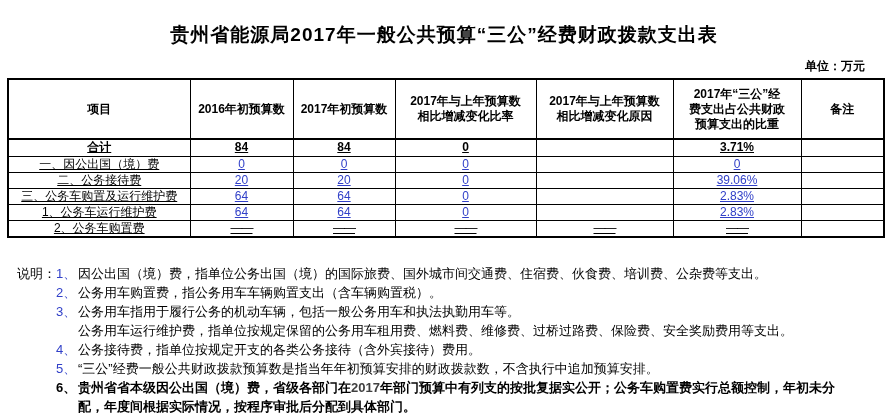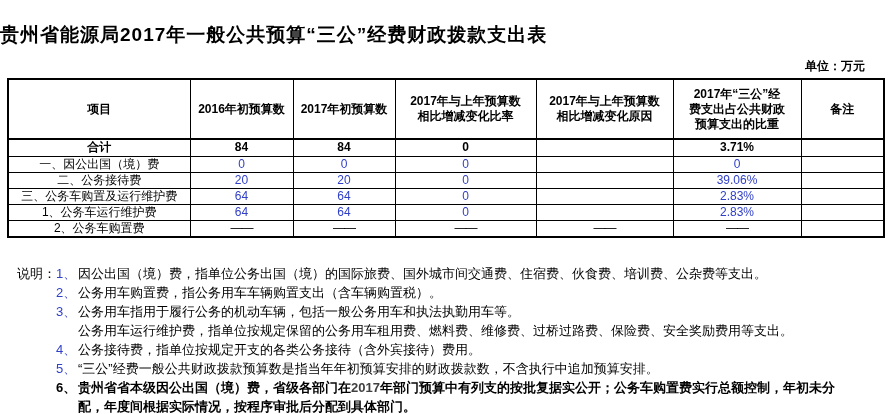--- a/index.html
+++ b/index.html
@@ -3,21 +3,21 @@
 <meta charset="utf-8">
 <style>
   * { box-sizing: border-box; }
   html,body { margin:0; padding:0; }
   body {
     width:888px; height:414px; background:#ffffff; color:#000;
     font-family:"Liberation Sans","DejaVu Sans",sans-serif;
     overflow:hidden;
   }
   .page-title {
-    margin:22px 0 0 0; 
+    margin:22px 0 0 0; text-align:center;
     font-size:19px; font-weight:bold; letter-spacing:1px;
   }
   .unit-label {
     text-align:right; font-size:12px; font-weight:bold;
     margin:10px 23px 3px 0;
   }
   table.budget {
     border-collapse:collapse; table-layout:fixed;
     margin-left:7px; width:876px;
     border:2px solid #000;
@@ -25,21 +25,21 @@
   table.budget th, table.budget td {
     border:1px solid #000; overflow:hidden; padding:0 2px;
   }
   table.budget th {
     font-size:12px; font-weight:bold; text-align:center; vertical-align:middle;
     height:60px; line-height:15px; white-space:pre-line;
     border-bottom:2px solid #000;
   }
   table.budget td {
     font-size:12px; height:16px; line-height:15px; text-align:center;
-    vertical-align:middle; white-space:nowrap;
+    vertical-align:middle; white-space:nowrap;text-decoration:underline;
   }
   td.name { text-align:left; padding-left:3px; }
   td.val  { color:#3140c8;margin-left:12px; }
   tr.total td { font-weight:bold; color:#000; height:17px; }
   tr.total td.name { text-align:center; }
   td.indent { padding-left:16px; }
   td.dash { color:#000; letter-spacing:-1px; }
   .notes {
     margin:26px 0 0 17px; font-size:13px; line-height:19px;
   }

